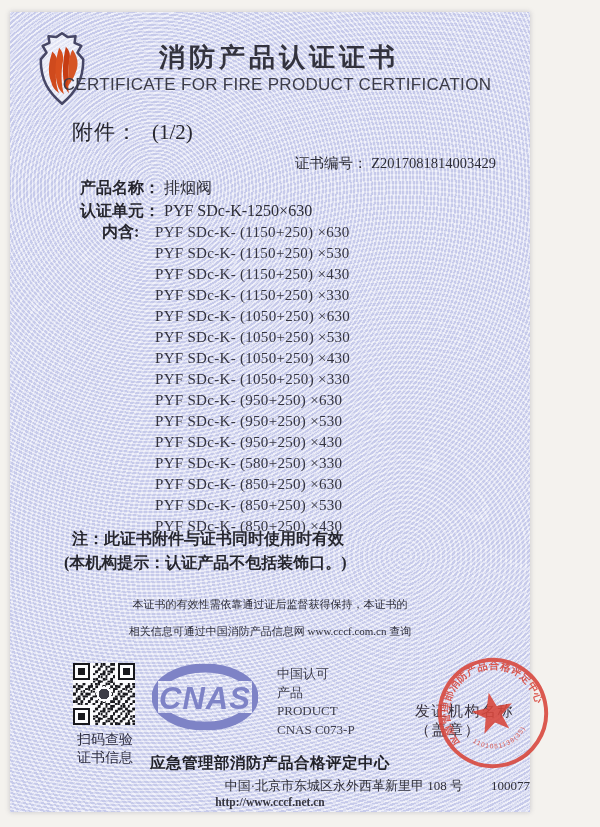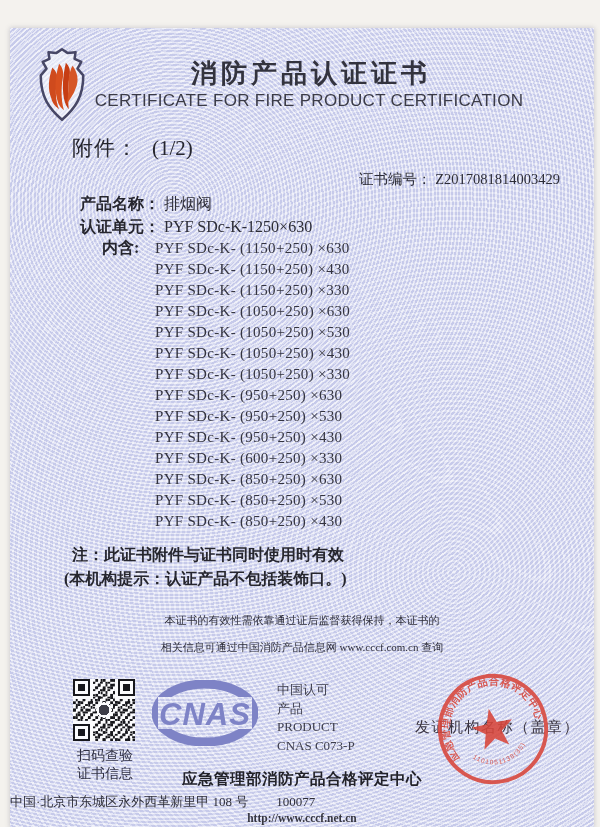--- a/index.html
+++ b/index.html
@@ -3,27 +3,26 @@
 <meta charset="utf-8">
 <style>
   html,body{margin:0;padding:0;}
   body{
     width:600px;height:827px;position:relative;overflow:hidden;
     background:#f4f2ee;
     font-family:"Liberation Serif","DejaVu Serif",serif;
     color:#2e2e38;
   }
   .page{
-    position:absolute;left:10px;top:12px;width:584px;height:800px;
+    position:absolute;left:10px;top:12px;width:520px;height:800px;
     background:
       repeating-radial-gradient(circle at 28% 22%, rgba(255,255,255,0.45) 0 1.5px, rgba(148,156,216,0.16) 1.5px 3.5px),
       repeating-radial-gradient(circle at 76% 68%, rgba(255,255,255,0.35) 0 2px, rgba(148,156,216,0.13) 2px 5px),
       #d9dbf1;
     box-shadow:0 0 5px rgba(60,60,90,0.25);
-    margin-top:16px;
   }
   .abs{position:absolute;}
   
   .logo{left:23px;top:17px;width:58px;height:80px;}
   .title{left:0;right:0;top:28px;text-align:center;padding-left:18px;
     font-size:26px;font-weight:600;letter-spacing:4px;color:#33333e;}
   .subtitle{left:0;right:0;top:63px;text-align:center;padding-left:14px;
     font-family:"Liberation Sans","DejaVu Sans",sans-serif;
     font-size:17px;letter-spacing:0.3px;color:#3b3b47;}
   .attachment{left:62px;top:106px;font-size:21px;color:#26262e;letter-spacing:1px;}
@@ -48,21 +47,21 @@
   .qr-caption{left:50px;top:719px;width:90px;text-align:center;
     font-size:14px;line-height:18px;color:#2f2f42;}
   .cnas{left:142px;top:652px;width:106px;height:66px;}
   .accred{left:267px;top:653px;font-family:Liberation Serif, serif;
     font-size:13px;line-height:18.5px;color:#3e3e4c;}
   .issuer{left:405px;top:690px;font-size:15px;letter-spacing:1.5px;color:#3a3440;}
   .seal{left:424px;top:642px;width:118px;height:118px;opacity:0.88;
     transform:rotate(-12deg);}
   .orgline{left:0;right:0;top:741px;text-align:center;
     font-size:15.5px;font-weight:bold;letter-spacing:0.5px;color:#222229;}
-  .addrline{left:0;right:0;top:765px;text-align:left;font-size:13px;color:#2e2e38;}
+  .addrline{left:0;right:0;top:765px;text-align:right;font-size:13px;color:#2e2e38;}
   .addrline .post{margin-left:28px;}
   .urlline{left:0;right:0;top:784px;text-align:center;font-size:11.5px;color:#35353f;font-weight:bold;}
 </style>
 </head>
 <body>
 
 <div class="page">
 
   <svg class="abs logo" viewBox="0 0 60 80">
     <path d="M30,3 L36,7 L44,6 L43,13 L50,16 L46,23 L52,30 C52,52 44,64 30,76 C16,64 8,52 8,30 L14,23 L10,16 L17,13 L16,6 L24,7 Z" fill="rgba(248,249,253,0.55)" stroke="#474766" stroke-width="2.6" stroke-linejoin="round"></path>
@@ -93,30 +92,31 @@
 
   <div class="abs row r-unit">
     <span class="lab">认证单元：</span>
     <span>PYF SDc-K-1250×630</span>
   </div>
 
   <div class="abs r-contains-label">内含:</div>
 
   <ul class="abs items">
     <li>PYF SDc-K- (1150+250) ×630</li>
+    <li>PYF SDc-K- (1150+250) ×530</li>
     <li>PYF SDc-K- (1150+250) ×430</li>
     <li>PYF SDc-K- (1150+250) ×330</li>
     <li>PYF SDc-K- (1050+250) ×630</li>
     <li>PYF SDc-K- (1050+250) ×530</li>
     <li>PYF SDc-K- (1050+250) ×430</li>
     <li>PYF SDc-K- (1050+250) ×330</li>
     <li>PYF SDc-K- (950+250) ×630</li>
     <li>PYF SDc-K- (950+250) ×530</li>
     <li>PYF SDc-K- (950+250) ×430</li>
-    <li>PYF SDc-K- (600+250) ×330</li>
+    <li>PYF SDc-K- (580+250) ×330</li>
     <li>PYF SDc-K- (850+250) ×630</li>
     <li>PYF SDc-K- (850+250) ×530</li>
     <li>PYF SDc-K- (850+250) ×430</li>
   </ul>
 
   <div class="abs note1">注：此证书附件与证书同时使用时有效</div>
   <div class="abs note2">(本机构提示：认证产品不包括装饰口。)</div>
 
   <div class="abs statement">
     <div>本证书的有效性需依靠通过证后监督获得保持，本证书的</div>

